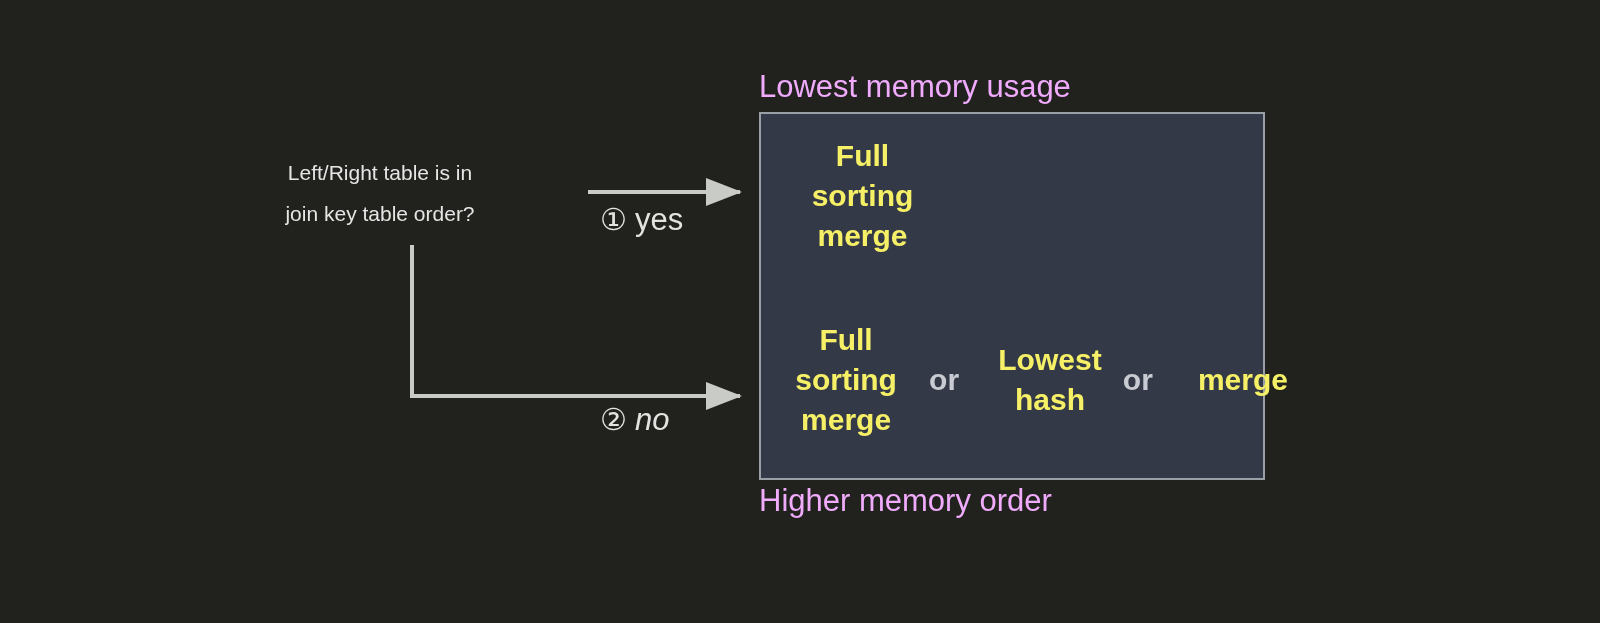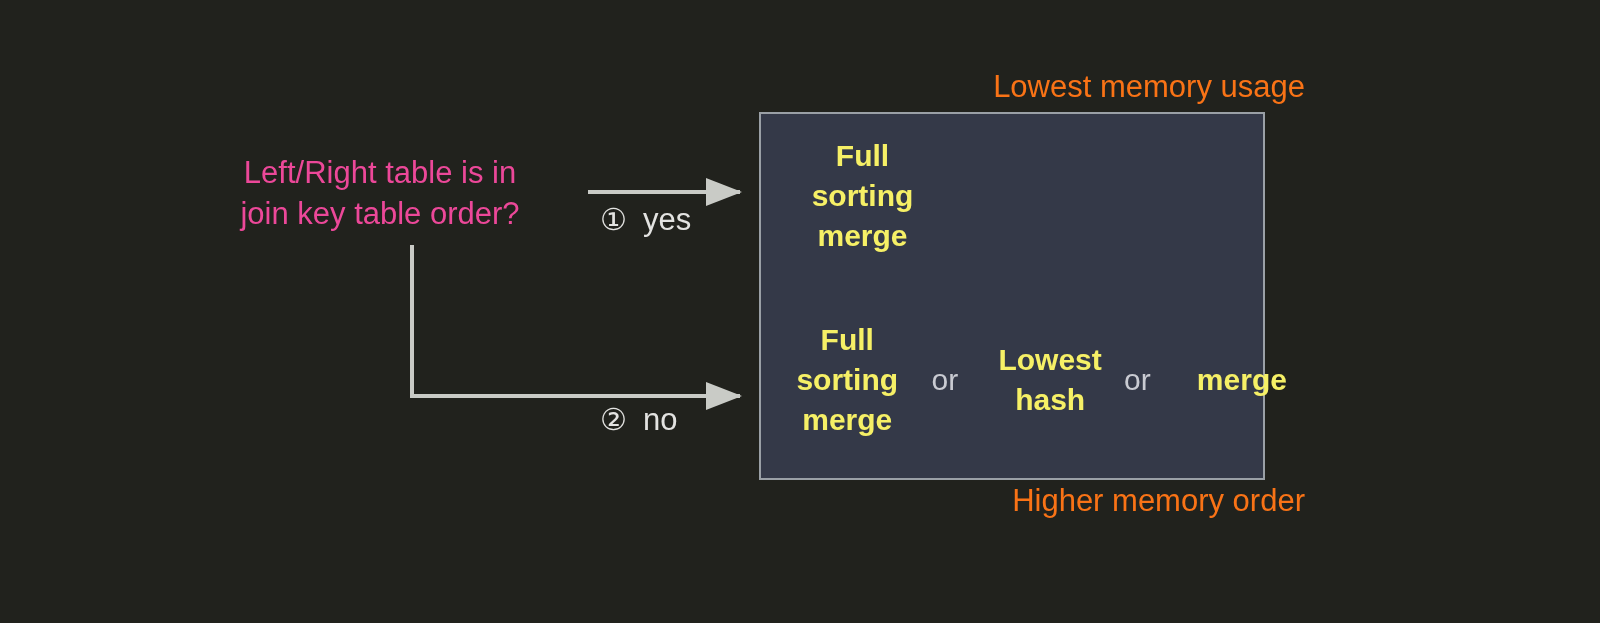--- a/index.html
+++ b/index.html
@@ -20,60 +20,60 @@
     overflow: hidden;
   }
 
   
   .question {
     position: absolute;
     left: 190px;
     top: 152px;
     width: 380px;
     text-align: center;
-    color: #ec4899;
-    font-size: 31px;
+    color: #e5e5e5;
+    font-size: 21px;
     line-height: 41px;
     white-space: nowrap;
   }
   .question .qline { display: block; }
 
   
   .branch-label {
     position: absolute;
     color: #e3e3e1;
     font-size: 31px;
     line-height: 36px;
     white-space: nowrap;
   }
   .branch-label .circled {
     font-family: "DejaVu Sans", sans-serif;
     font-size: 30px;
   }
-  .branch-label .word { margin-left: 16px; text-align: center; }
+  .branch-label .word { margin-left: 8px; text-align: center; }
   #branch-yes { left: 600px; top: 202px; }
-  #branch-no  { left: 600px; top: 402px; }
+  #branch-no  { left: 600px; top: 402px; font-style: italic; }
 
   
   #connectors {
     position: absolute;
     left: 0;
     top: 0;
     width: 1600px;
     height: 623px;
     pointer-events: none;
   }
 
   
   .caption {
     position: absolute;
     left: 759px;
     width: 546px;
-    text-align: right;
-    color: #f97316;
+    text-align: left;
+    color: #f0abfc;
     font-size: 31px;
     line-height: 38px;
     white-space: nowrap;
   }
   #caption-top    { top: 68px; }
   #caption-bottom { top: 482px; }
 
   
   #panel {
     position: absolute;
@@ -120,21 +120,21 @@
     position: relative;
     left: auto;
     top: auto;
   }
   #opt-bottom-1 { width: 175px; margin-left: 14px; }
   #opt-bottom-2 { width: 150px; margin-left: 18px; }
   #opt-bottom-3 { width: 148px; margin-left: 18px; }
 
   .or-sep {
     color: #c9cbd2;
-    font-weight: normal;
+    font-weight: bold;
     font-size: 30px;
     line-height: 40px;
     margin: 0 12px;
     white-space: nowrap;
     text-align: center;
   }
 </style>
 </head>
 <body>
 

